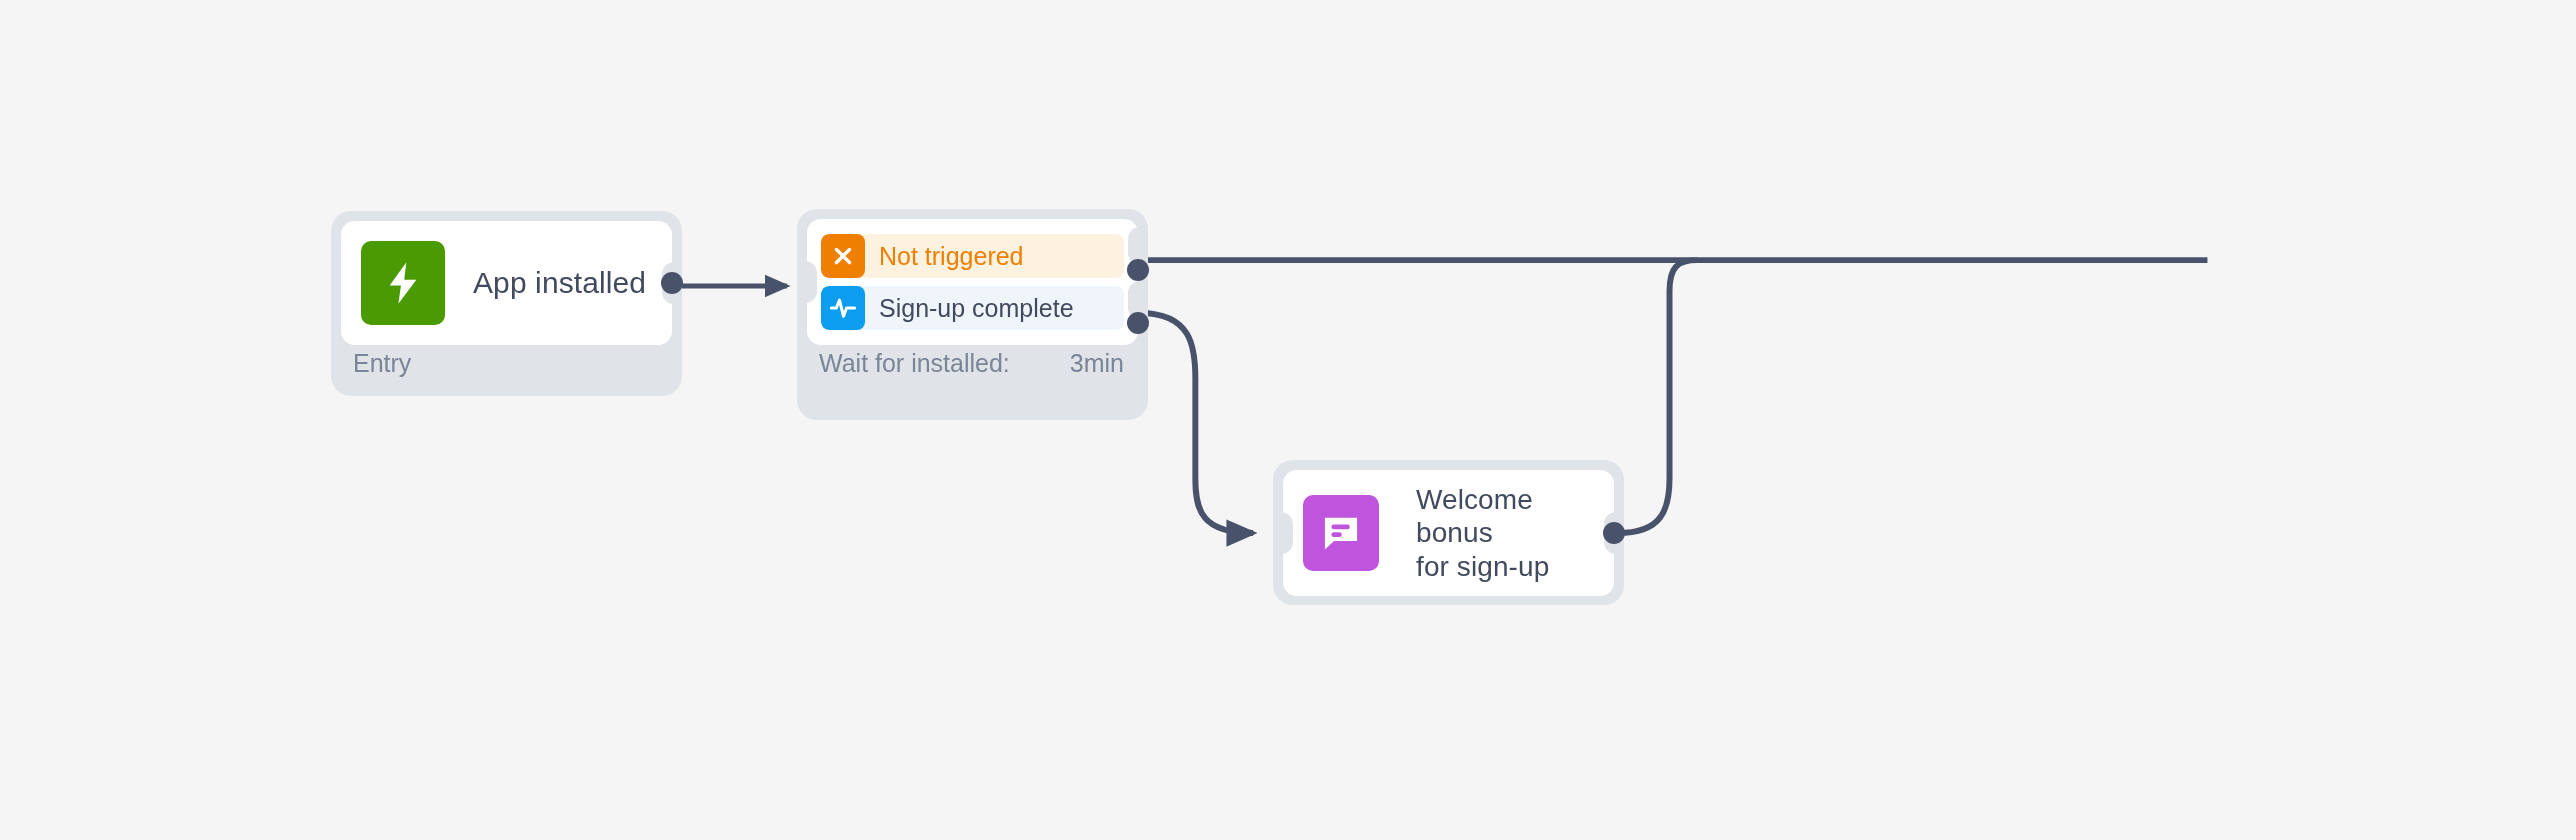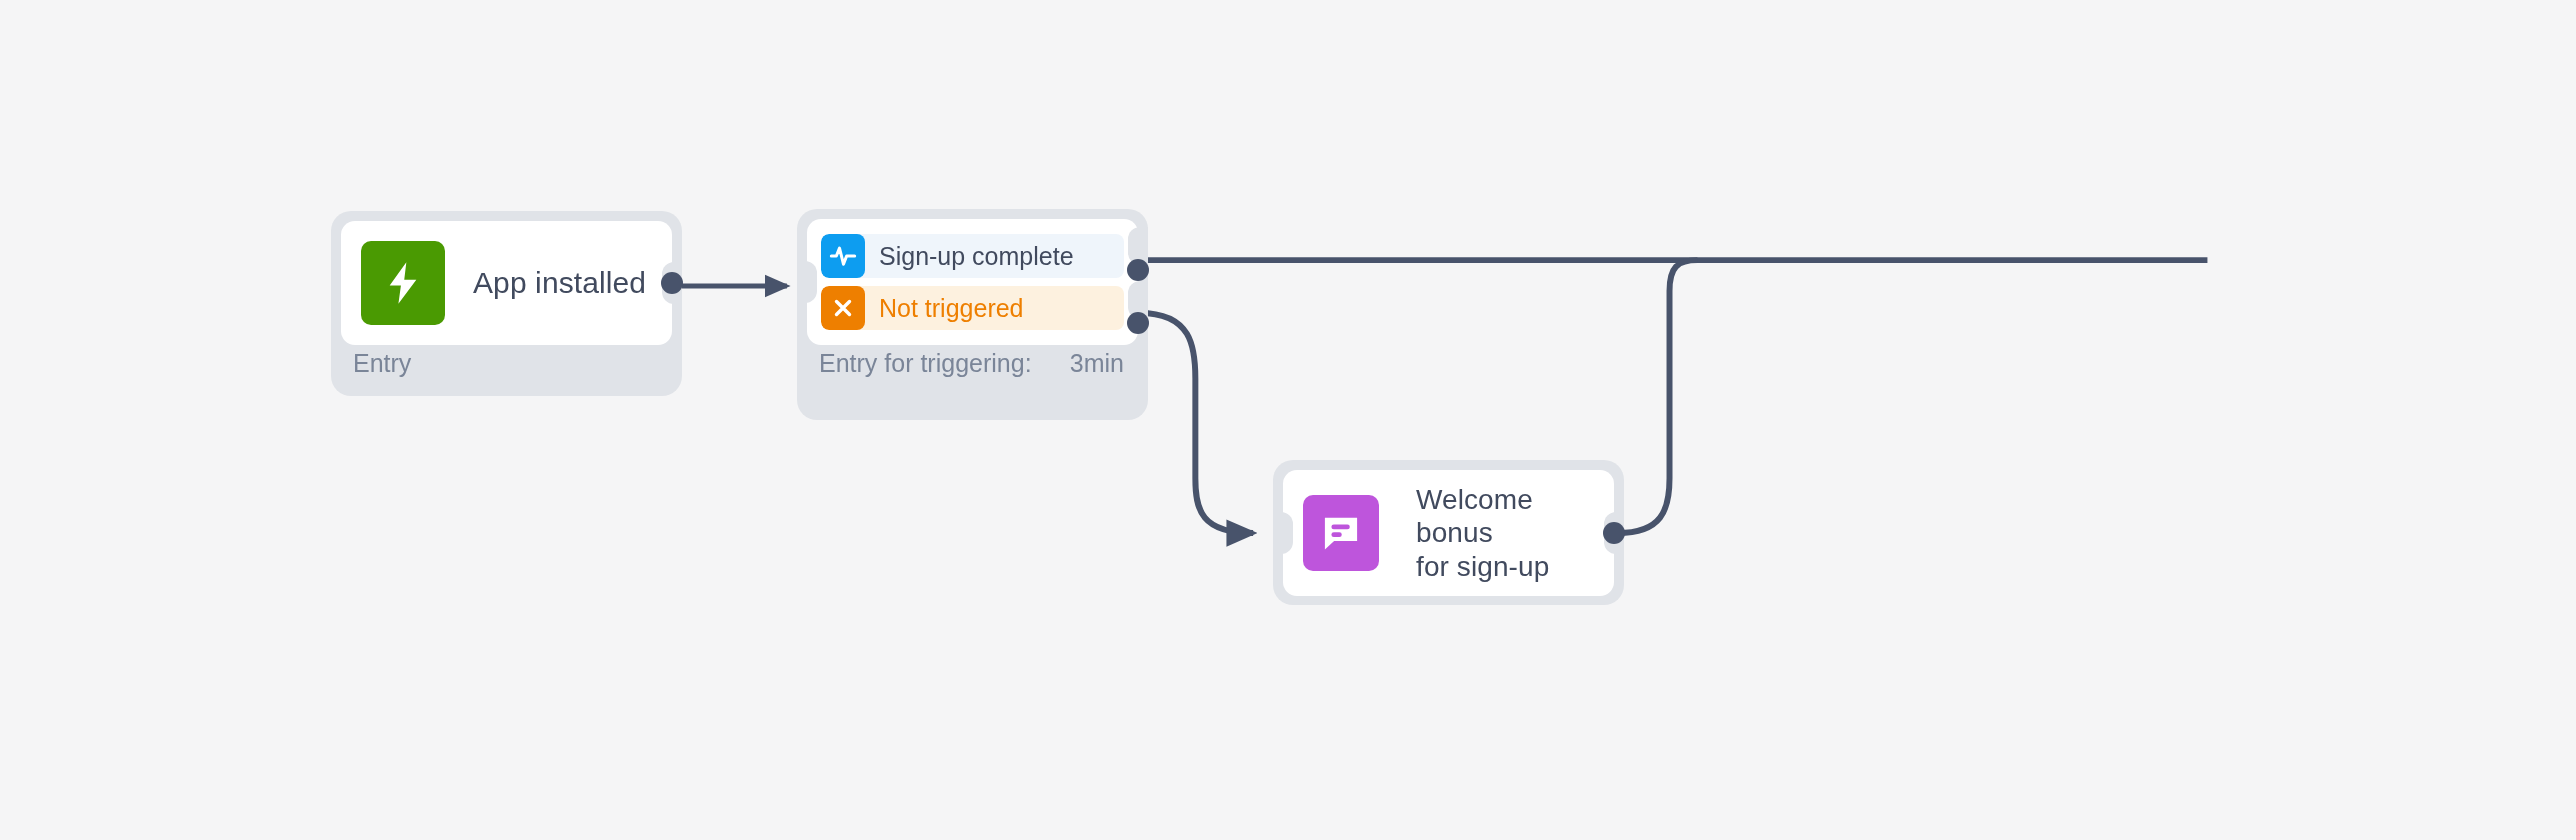--- a/index.html
+++ b/index.html
@@ -243,47 +243,47 @@
     </div>
     <div class="node-footer">
       <span>Entry</span>
       <span class="footer-value"></span>
     </div>
   </div>
 
   <div class="node" id="node-trigger">
     <div class="card">
 
+      <div class="branch warn">
+        <span class="b-icon">
+          <svg width="24" height="24" viewBox="0 0 24 24" aria-hidden="true">
+            <path d="M5.5 5.5 L18.5 18.5 M18.5 5.5 L5.5 18.5" stroke="#ffffff" stroke-width="3.4" stroke-linecap="round"></path>
+          </svg>
+        </span>
+        <span class="b-label">Not triggered</span>
+      </div>
+
       <div class="branch ok">
         <span class="b-icon">
           <svg width="28" height="28" viewBox="0 0 24 24" aria-hidden="true">
             <path d="M2 12 H6.3 L9 5.2 L12.4 19 L15.1 12 H22" fill="none" stroke="#ffffff" stroke-width="2.6" stroke-linecap="round" stroke-linejoin="round"></path>
           </svg>
         </span>
         <span class="b-label">Sign-up complete</span>
       </div>
 
-      <div class="branch warn">
-        <span class="b-icon">
-          <svg width="24" height="24" viewBox="0 0 24 24" aria-hidden="true">
-            <path d="M5.5 5.5 L18.5 18.5 M18.5 5.5 L5.5 18.5" stroke="#ffffff" stroke-width="3.4" stroke-linecap="round"></path>
-          </svg>
-        </span>
-        <span class="b-label">Not triggered</span>
-      </div>
-
       <span class="notch left" style="top:42px;"></span>
       <span class="notch" style="top:8px; height:38px;"></span>
       <span class="notch" style="top:62px; height:38px;"></span>
 
       <span class="port" style="right:-11px; top:40px;"></span>
       <span class="port" style="right:-11px; top:93px;"></span>
     </div>
     <div class="node-footer">
-      <span>Entry for triggering:</span>
+      <span>Wait for installed:</span>
       <span class="footer-value">3min</span>
     </div>
   </div>
 
   <div class="node" id="node-message">
     <div class="card">
       <span class="app-icon">
         <svg width="46" height="46" viewBox="0 0 24 24" aria-hidden="true">
           <path d="M3.6 4 H20.4 V16.2 H8.4 L3.6 20.6 Z" fill="#ffffff"></path>
           <rect x="7" y="7.6" width="9.6" height="2.5" rx="1.25" fill="#be55dc"></rect>

